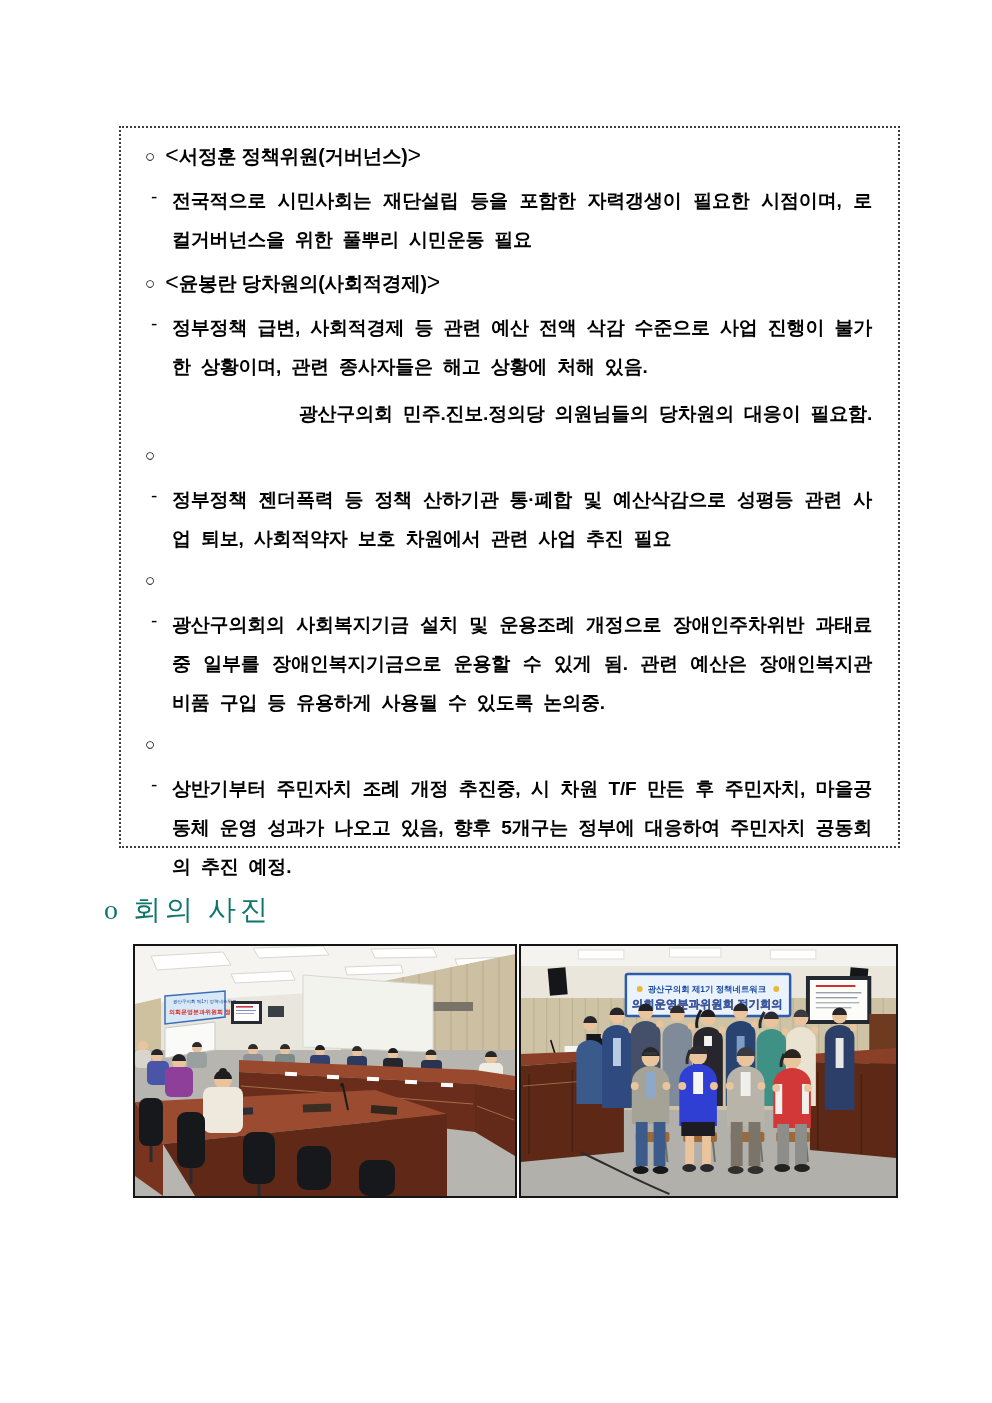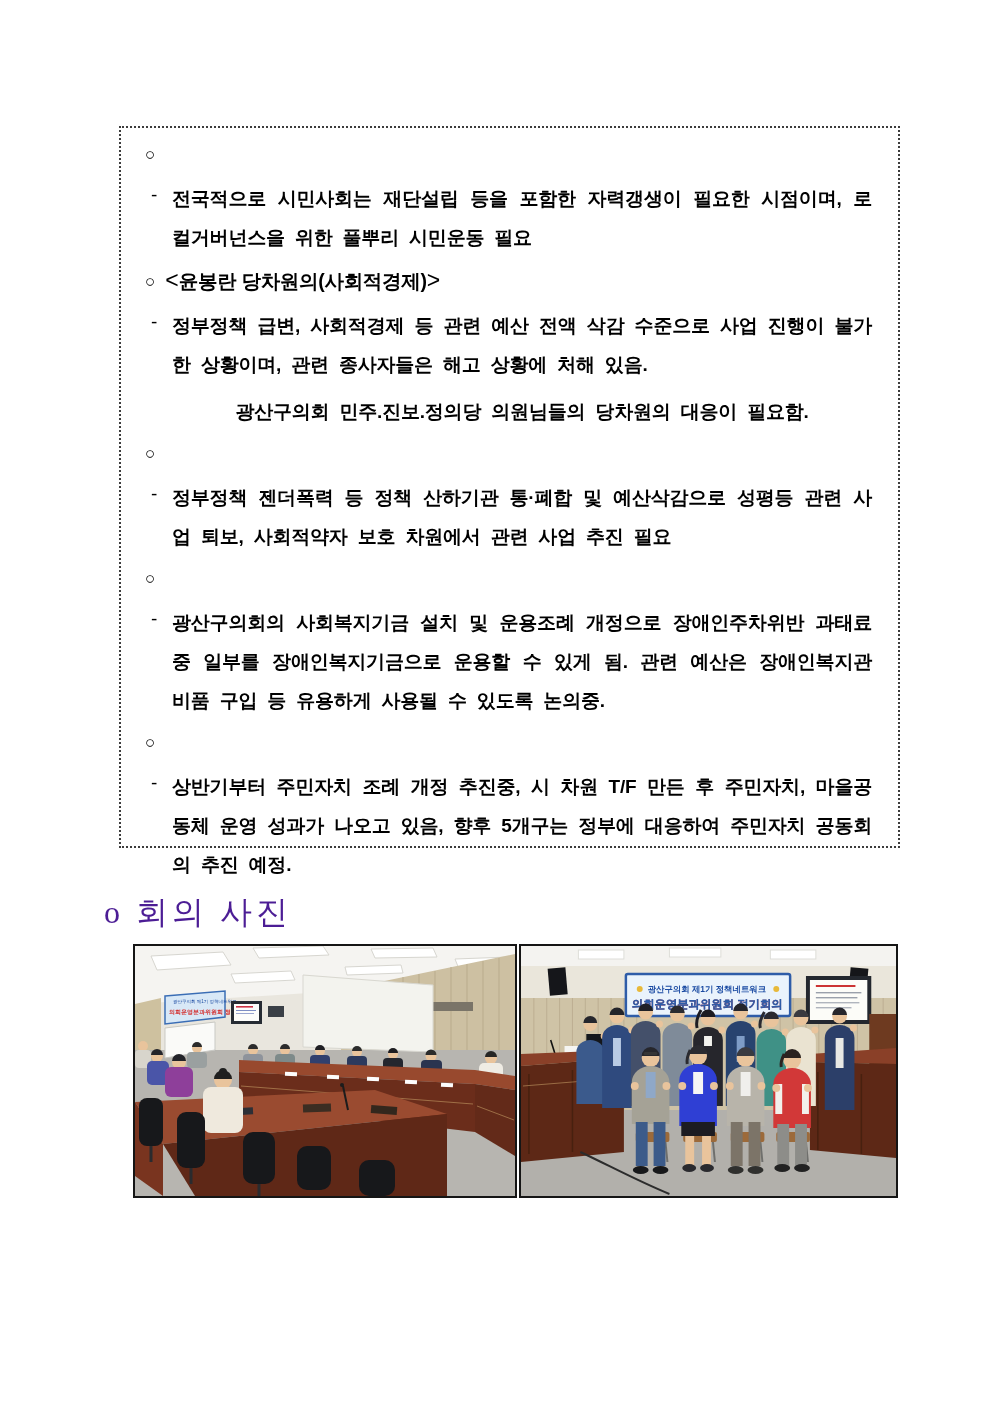--- a/index.html
+++ b/index.html
@@ -12,42 +12,43 @@
     padding:8px 22px 0 24px;
   }
   .sec{margin:0;}
   .sec-header{display:flex;align-items:baseline;line-height:39px;font-size:19.5px;}
   .circ{font-size:17px;margin-right:10px;transform:translateY(-1px);}
   .bracket{font-size:23px;font-weight:400;}
   .sec-title{font-weight:700;letter-spacing:-0.3px;}
   .item{display:flex;line-height:39px;font-size:19px;}
   .marker{flex:none;width:23px;padding-left:6px;box-sizing:border-box;}
   .itext{flex:1;margin:4px;text-align:justify;word-spacing:5px;letter-spacing:-0.2px;font-weight:bold;}
-  .itext.last-left{text-align:center;}
+  .itext.last-left{text-align:right;}
 
   
   .photos-heading{
     position:absolute;left:104px;top:891px;
-    font-family:"Liberation Serif",serif;font-size:32px;letter-spacing:4px;color:#4c1d95;
+    font-family:"Liberation Serif",serif;font-size:28px;letter-spacing:4px;color:#0f766e;
   }
 
   
   .photo{position:absolute;top:944px;box-sizing:border-box;border:2px solid #151515;background:#cfcabb;}
   .photo.left{left:133px;width:384px;height:254px;}
   .photo.right{left:519px;width:379px;height:254px;}
   .photo svg{display:block;width:100%;height:100%;}
 </style>
 </head>
 <body>
 
 <div class="memo-box">
 
   <div class="sec">
     <div class="sec-header">
       <span class="circ">○</span>
+      <span><span class="bracket">&lt;</span><span class="sec-title">서정훈 정책위원(거버넌스)</span><span class="bracket">&gt;</span></span>
     </div>
     <div class="item">
       <span class="marker">-</span>
       <p class="itext">전국적으로 시민사회는 재단설립 등을 포함한 자력갱생이 필요한 시점이며, 로컬거버넌스을 위한 풀뿌리 시민운동 필요</p>
     </div>
   </div>
 
   <div class="sec">
     <div class="sec-header">
       <span class="circ">○</span>

